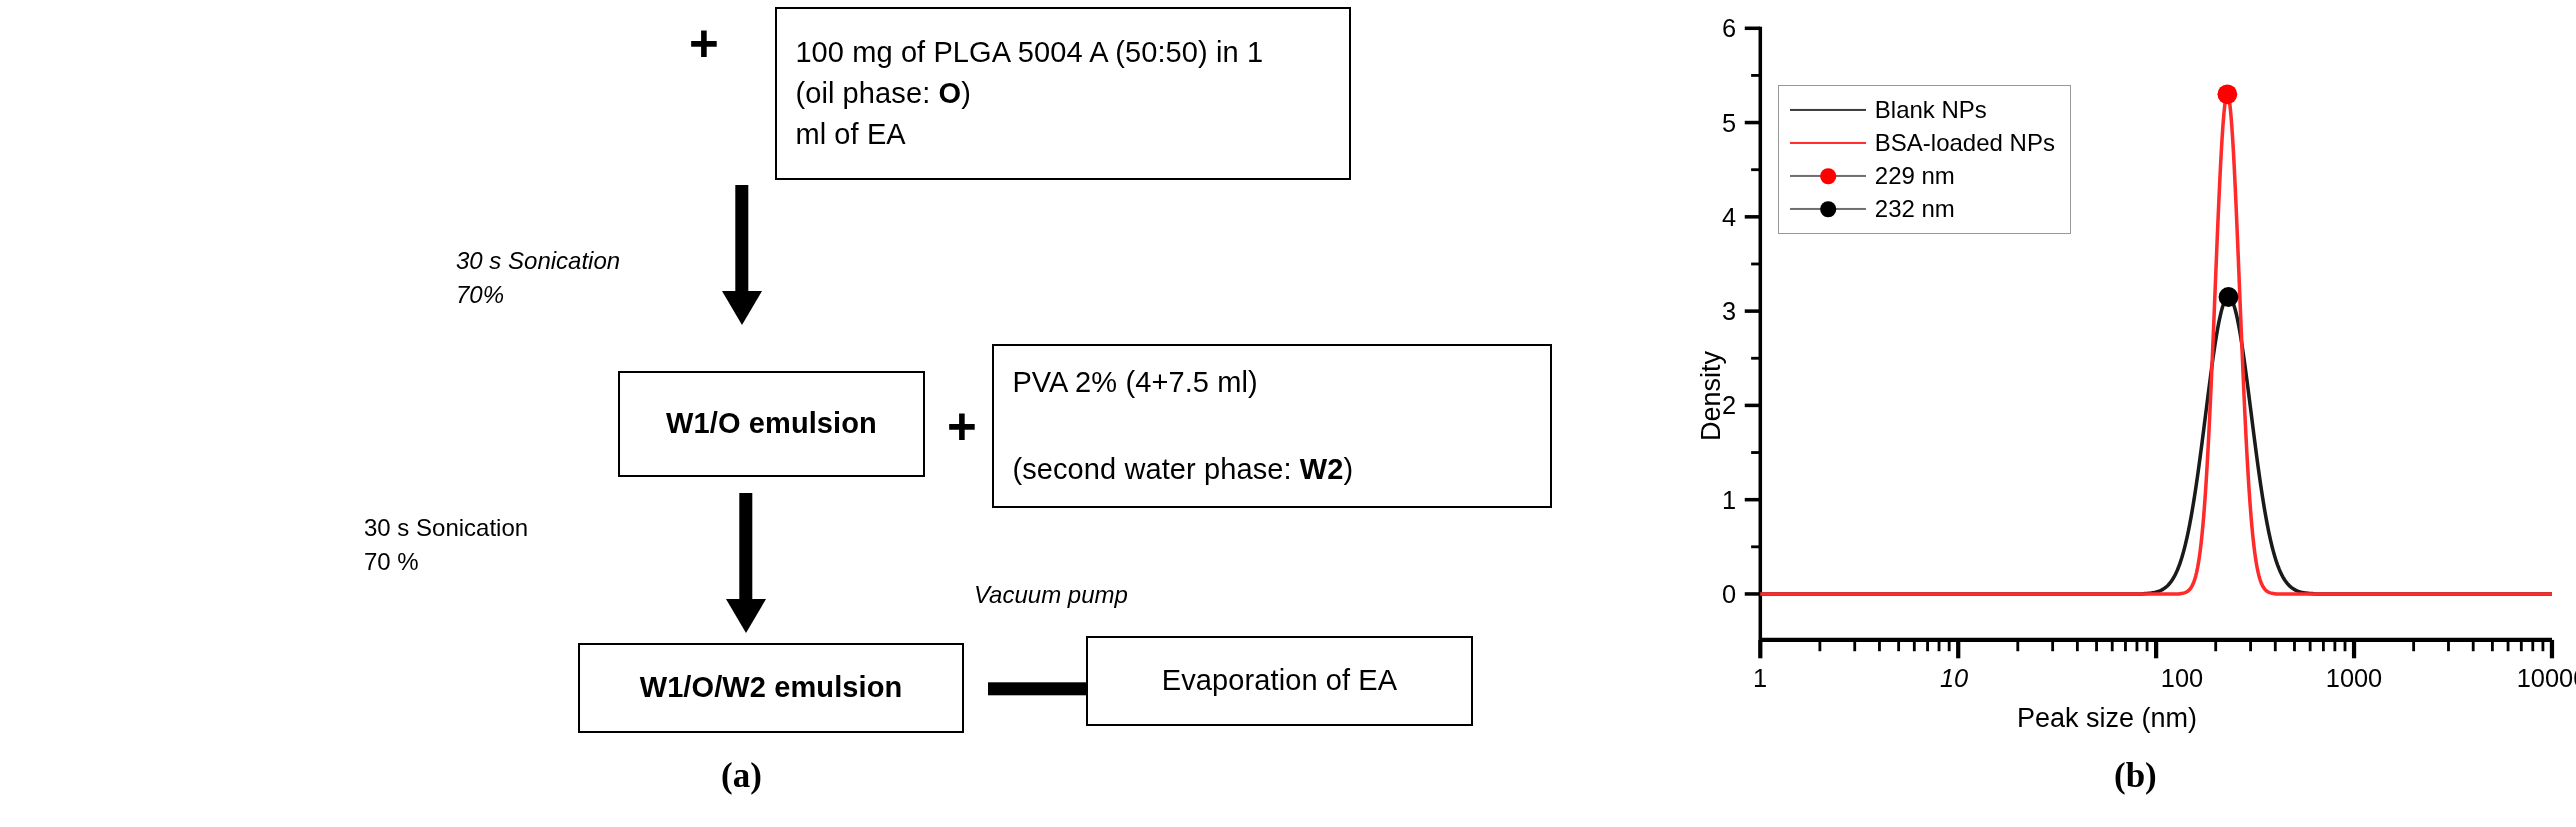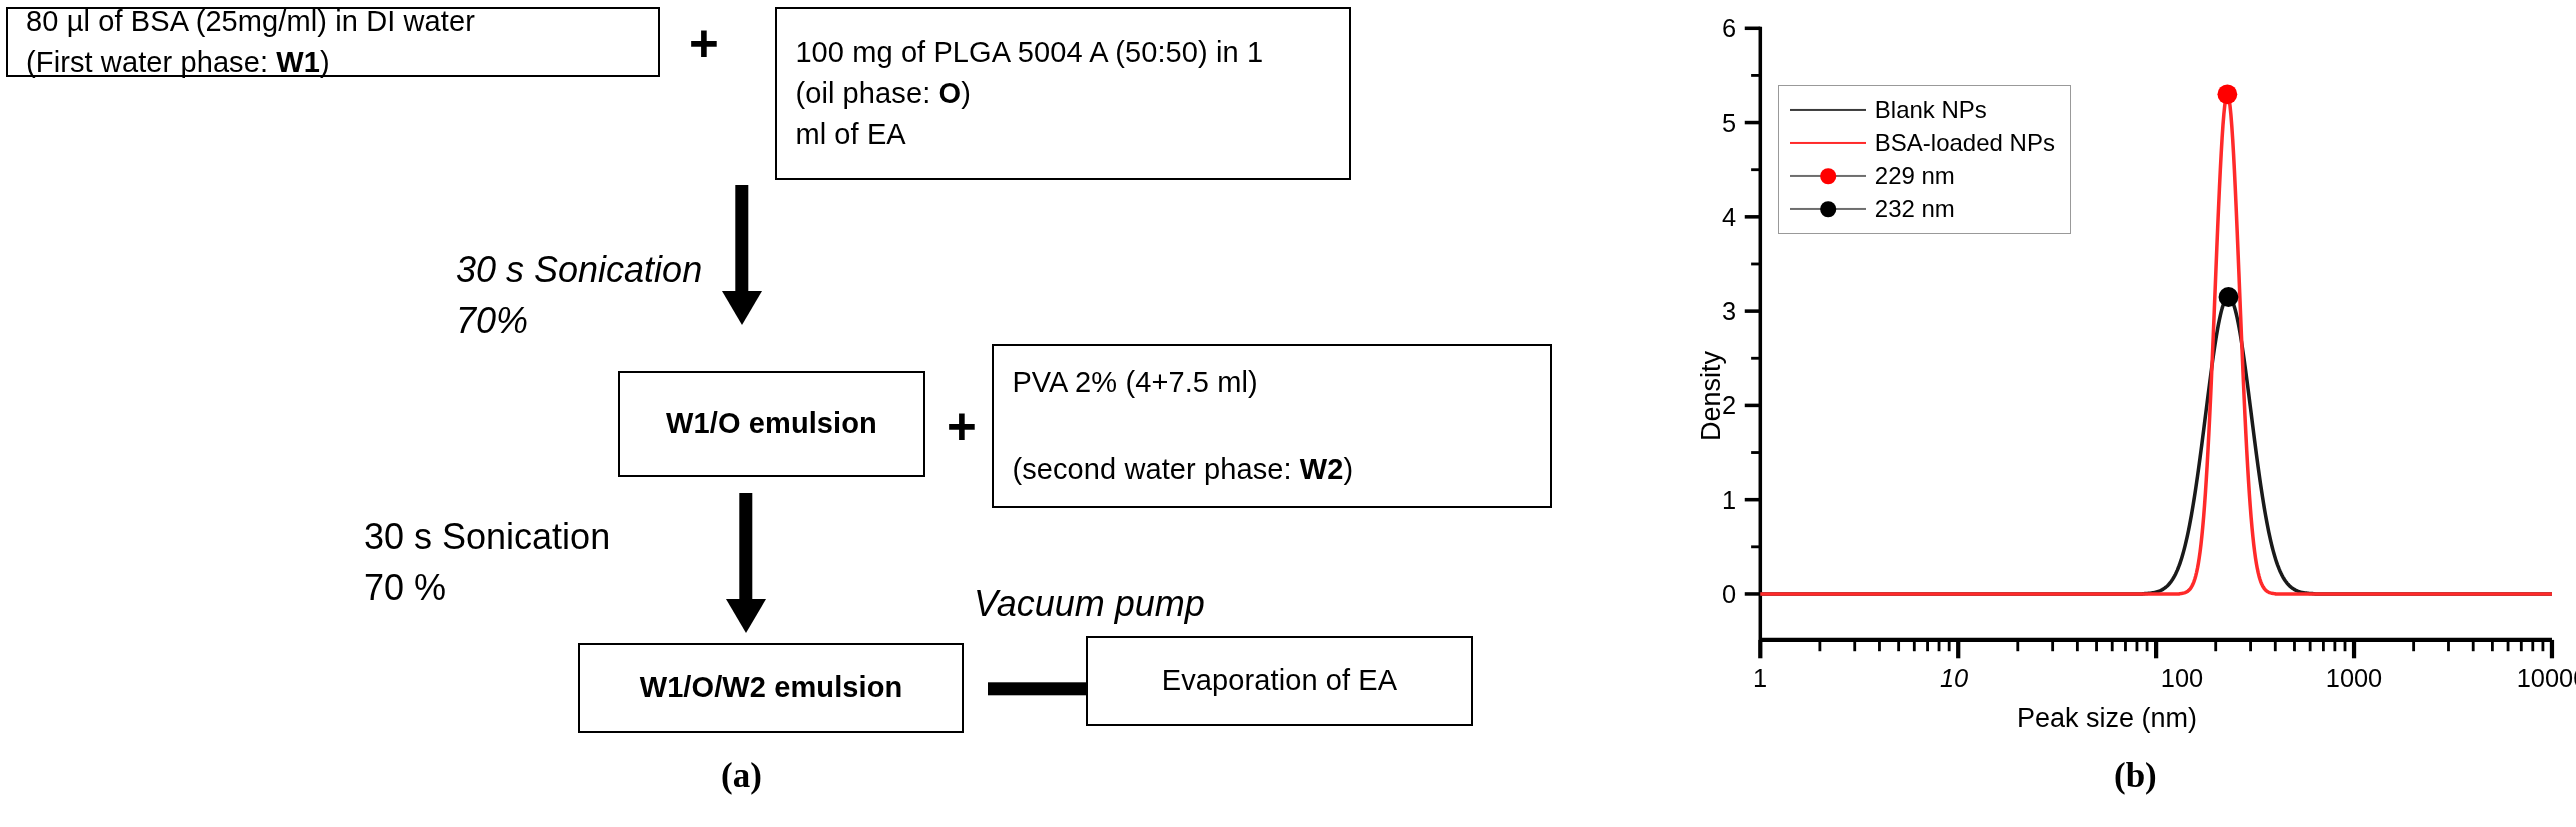--- a/index.html
+++ b/index.html
@@ -47,21 +47,21 @@
     border-top:34px solid #000;
   }
   .harrow{position:absolute;}
   .harrow .shaft{position:absolute;top:50%;transform:translateY(-50%);height:13.4px;background:#000;left:0;}
   .harrow .head{
     position:absolute;top:50%;transform:translateY(-50%);
     width:0;height:0;border-top:20.5px solid transparent;border-bottom:20.5px solid transparent;
     border-left:34px solid #000;
   }
 
-  .anno{position:absolute;font-size:36px;line-height:1.42;white-space:pre-line;}
+  .anno{position:absolute;font-size:24px;line-height:1.42;white-space:pre-line;}
   .anno.ital{font-style:italic;}
 
   .subcap{
     position:absolute;
     font-family:"Liberation Serif",serif;
     font-size:35px;
     font-weight:bold;
   }
 
   
@@ -98,24 +98,20 @@
   }
   .leg-txt{font-size:24px;line-height:1;white-space:nowrap;}
 </style>
 </head>
 <body>
 
 <div id="root">
 
   <div id="panel-a">
 
-    <div class="fbox pad-l" style="left:5.7px;top:7px;width:654px;height:70px;">
-      <span class="ln">80 µl of BSA (25mg/ml) in DI water</span>
-      <span class="ln"><span>(First water phase: </span><b>W1</b><span>)</span></span>
-    </div>
 
     <div class="plus" style="left:689px;top:18.4px;">+</div>
 
     <div class="fbox pad-l" style="left:775px;top:7px;width:576px;height:173px;">
       <span class="ln">100 mg of PLGA 5004 A (50:50) in 1</span>
       <span class="ln"><span>(oil phase: </span><b>O</b><span>)</span></span>
       <span class="ln">ml of EA</span>
     </div>
 
     <div class="varrow" style="left:721px;top:185px;width:41px;height:140px;">

